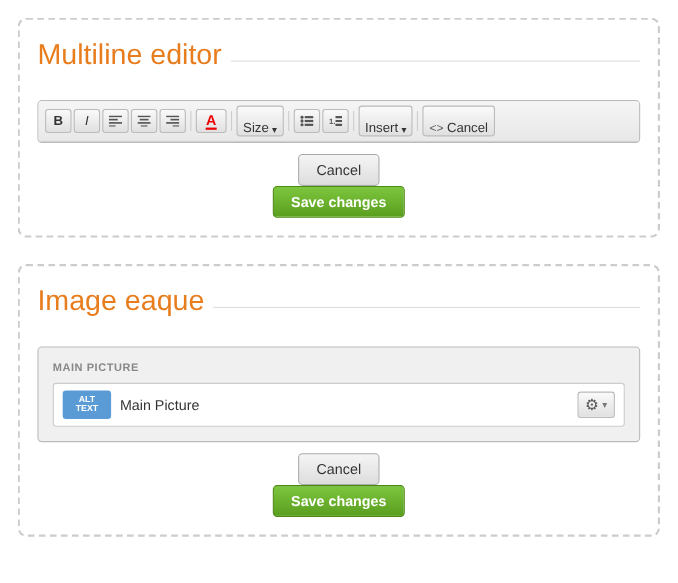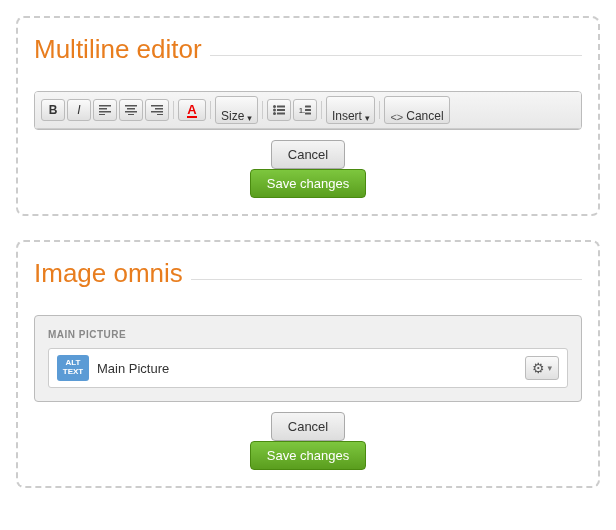--- a/index.html
+++ b/index.html
@@ -124,21 +124,21 @@
     }
 
     .btn-save {
       background: linear-gradient(to bottom, #7dc63e, #5a9e1e);
       border: 1px solid #4a8a10;
       border-radius: 4px;
       padding: 6px 16px;
       font-size: 13px;
       color: #fff;
       cursor: pointer;
-      font-weight: normal;
+      font-weight: bold;
     }
 
     
     .image-editor-box {
       border: 1px solid #bbb;
       border-radius: 4px;
       background: #f0f0f0;
       padding: 13px;
     }
 
@@ -158,21 +158,21 @@
       border: 1px solid #ccc;
       border-radius: 3px;
       padding: 6px 8px;
       gap: 8px;
     }
 
     .alt-text-badge {
       display: inline-flex;
       align-items: center;
       justify-content: center;
-      width: 32px;
+      width: 44px;
       height: 26px;
       background: #5b9bd5;
       color: #fff;
       font-size: 8px;
       font-weight: bold;
       border-radius: 3px;
       line-height: 1.1;
       text-align: center;
       flex-shrink: 0;
     }
@@ -295,21 +295,21 @@
   </div>
 
   <div class="action-bar">
     <button class="btn-cancel">Cancel</button>
     <button class="btn-save">Save changes</button>
   </div>
 </div>
 
 <div class="section">
   <div class="title-line">
-    <h2 class="section-title">Image omnis</h2>
+    <h2 class="section-title">Image eaque</h2>
     <div class="line"></div>
   </div>
 
   <div class="image-editor-box">
     <div class="image-editor-label">MAIN PICTURE</div>
     <div class="image-row">
       <div class="alt-text-badge">
         <span>ALT<br>TEXT</span>
       </div>
       <span class="image-name">Main Picture</span>

